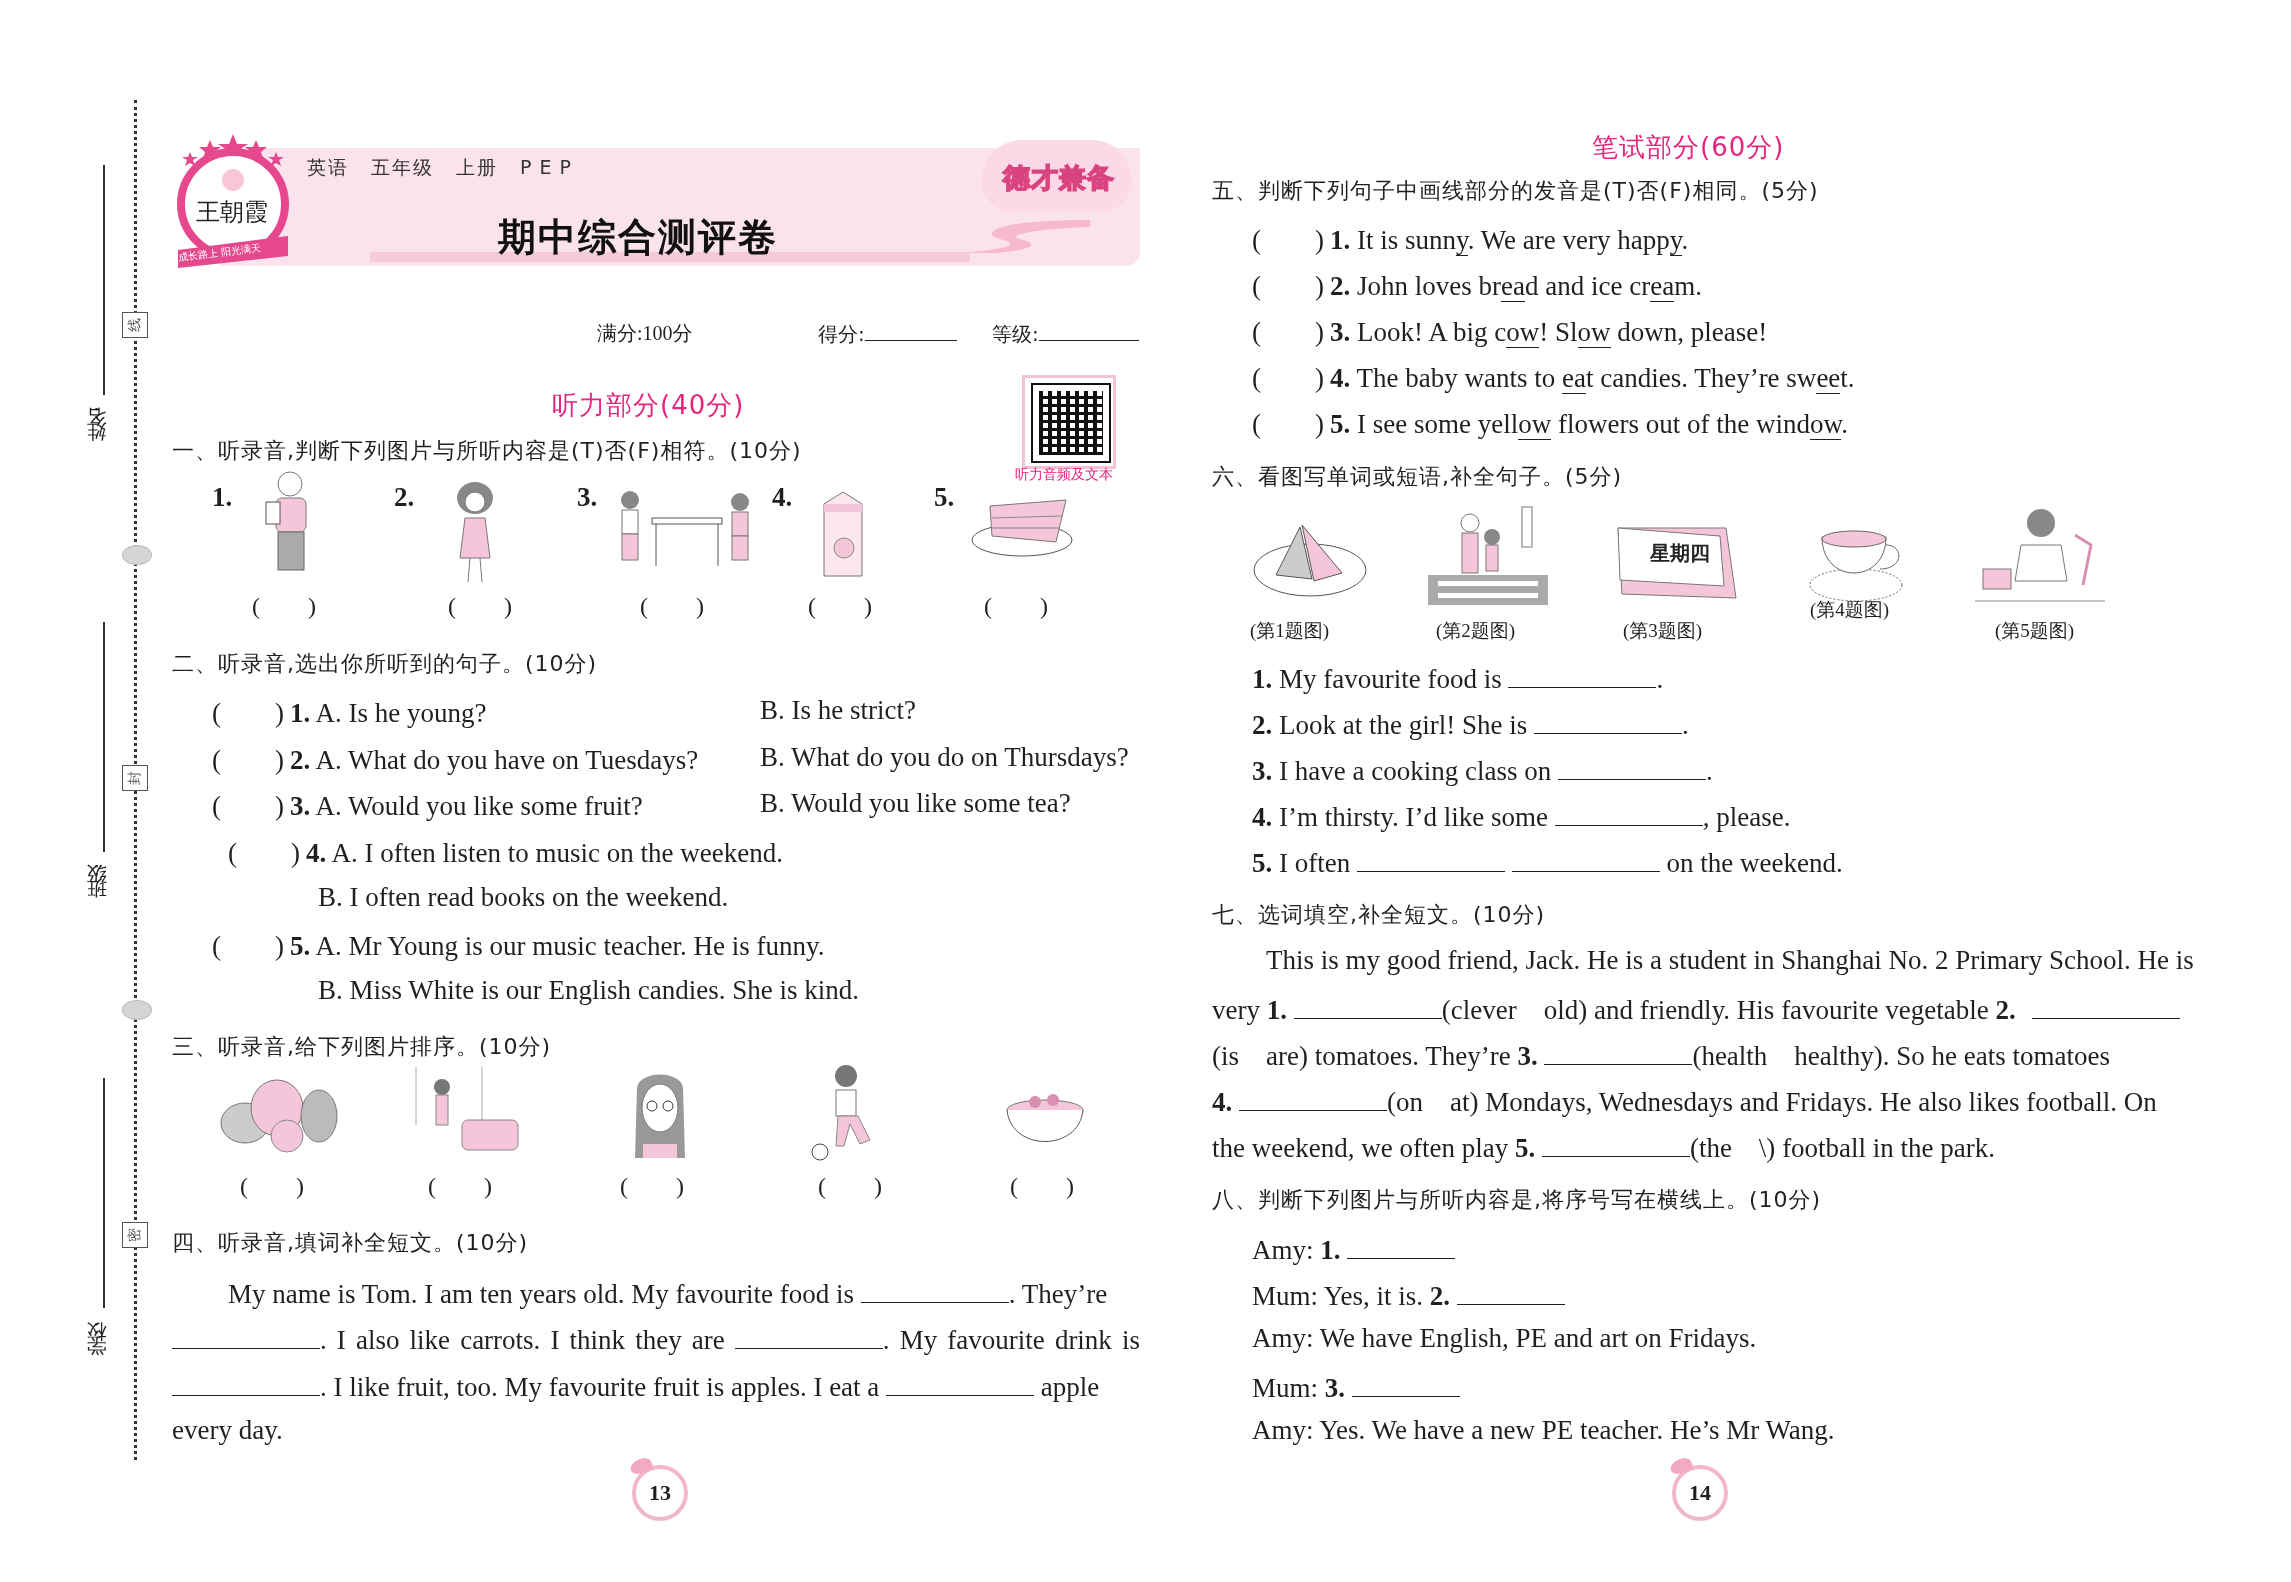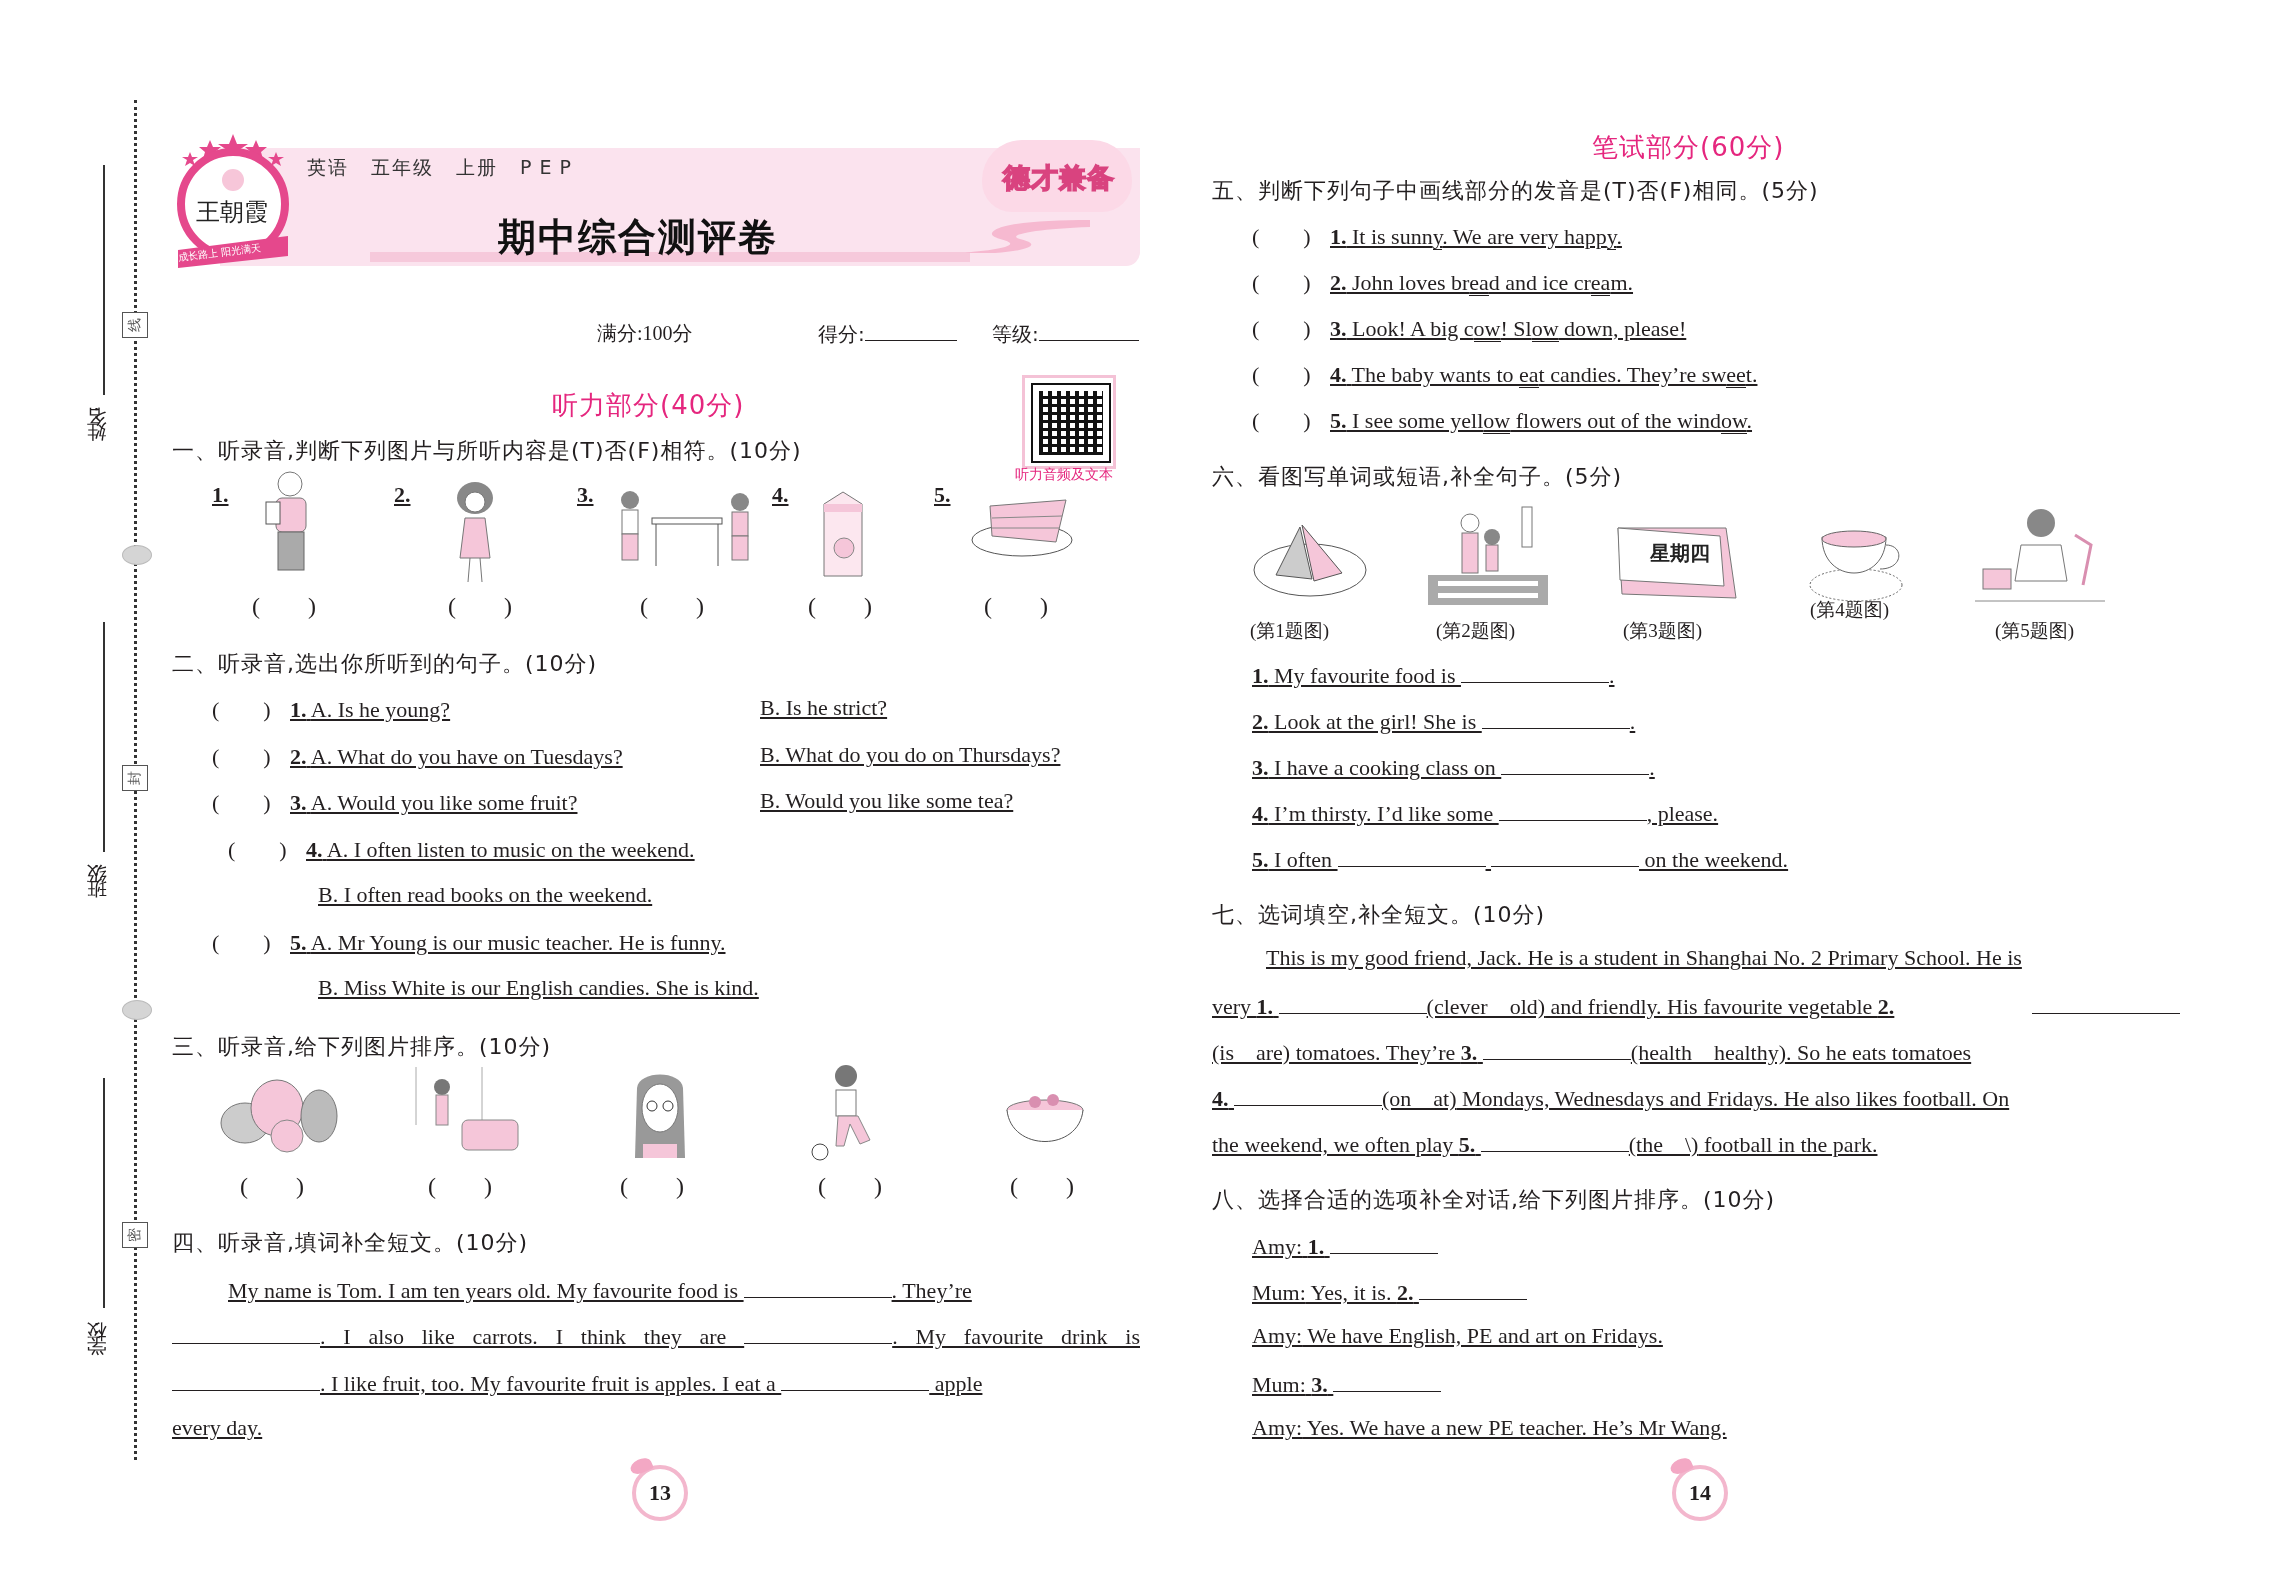--- a/index.html
+++ b/index.html
@@ -27,21 +27,21 @@
   .motto { position: absolute; left: 1003px; top: 160px; font-size: 27px; font-weight: bold; color: #f7b7cf;
            -webkit-text-stroke: 1.5px #d9437f; letter-spacing: 1px; }
   .cloud { position: absolute; left: 982px; top: 140px; width: 150px; height: 72px; background: #fcd9e7; border-radius: 40px 40px 30px 30px; }
   .river { position: absolute; left: 965px; top: 215px; width: 130px; height: 40px; }
 
   .score-row { position: absolute; top: 320px; font-size: 20px; }
   .blank { display: inline-block; border-bottom: 1.5px solid #231f20; vertical-align: baseline; height: 1em; }
 
   .part-title { position: absolute; font-size: 26px; color: #e5267e; letter-spacing: 1px; }
   .sec-head { position: absolute; font-size: 22px; letter-spacing: 1px; color: #231f20; }
-  .line { position: absolute; font-size: 22px; white-space: nowrap; text-decoration: underline; }
+  .line { position: absolute; font-size: 27px; white-space: nowrap; }
   .line b { font-weight: bold; }
   .paren { display: inline-block; width: 78px; }
   u.snd { text-decoration: none; border-bottom: 1.5px solid #231f20; }
 
   .qr { position: absolute; left: 1033px; top: 385px; width: 64px; height: 64px;
         background:
           repeating-linear-gradient(90deg, #111 0 4px, transparent 4px 9px),
           repeating-linear-gradient(0deg, #111 0 3px, #fff 3px 8px);
         border: 6px solid #fff; outline: 2px solid #111; }
   .qr-frame { position: absolute; left: 1022px; top: 375px; width: 88px; height: 88px; border: 3px solid #f4c2d6; }
@@ -308,21 +308,21 @@
   <div class="line" style="left:1266px;top:945px">This is my good friend, Jack. He is a student in Shanghai No. 2 Primary School. He is</div>
   <div class="line" style="left:1212px;top:991px;width:968px;display:flex;justify-content:space-between">
     <span><span>very </span><b>1.</b> <span class="blank" style="width:148px"></span><span>(clever　old)</span><span> and friendly. His favourite vegetable </span><b>2.</b></span>
     <span class="blank" style="width:148px"></span>
   </div>
   <div class="line" style="left:1212px;top:1037px"><span>(is　are) tomatoes. They’re </span><b>3.</b> <span class="blank" style="width:148px"></span><span>(health　healthy)</span><span>. So he eats tomatoes</span></div>
   <div class="line" style="left:1212px;top:1083px"><b>4.</b> <span class="blank" style="width:148px"></span><span>(on　at)</span><span> Mondays, Wednesdays and Fridays. He also likes football. On</span></div>
   <div class="line" style="left:1212px;top:1129px"><span>the weekend, we often play </span><b>5.</b> <span class="blank" style="width:148px"></span><span>(the　\)</span><span> football in the park.</span></div>
 </div>
 
-<div class="sec-head sans" style="left:1212px;top:1185px">八、选择合适的选项补全对话,给下列图片排序。(10分)</div>
+<div class="sec-head sans" style="left:1212px;top:1185px">八、判断下列图片与所听内容是,将序号写在横线上。(10分)</div>
 <div id="sec8">
     <div class="line" style="left:1252px;top:1231px"><span>Amy:</span><span style="white-space:pre"> </span><b>1.</b> <span class="blank" style="width:108px"></span></div>
     <div class="line" style="left:1252px;top:1277px"><span>Mum:</span><span style="white-space:pre"> Yes, it is. </span><b>2.</b> <span class="blank" style="width:108px"></span></div>
     <div class="line" style="left:1252px;top:1323px"><span>Amy:</span><span style="white-space:pre"> We have English, PE and art on Fridays.</span></div>
     <div class="line" style="left:1252px;top:1369px"><span>Mum:</span><span style="white-space:pre"> </span><b>3.</b> <span class="blank" style="width:108px"></span></div>
     <div class="line" style="left:1252px;top:1415px"><span>Amy:</span><span style="white-space:pre"> Yes. We have a new PE teacher. He’s Mr Wang.</span></div>
   </div>
 
 <div class="pageno serif" style="left:1672px;top:1465px">14</div>
 

